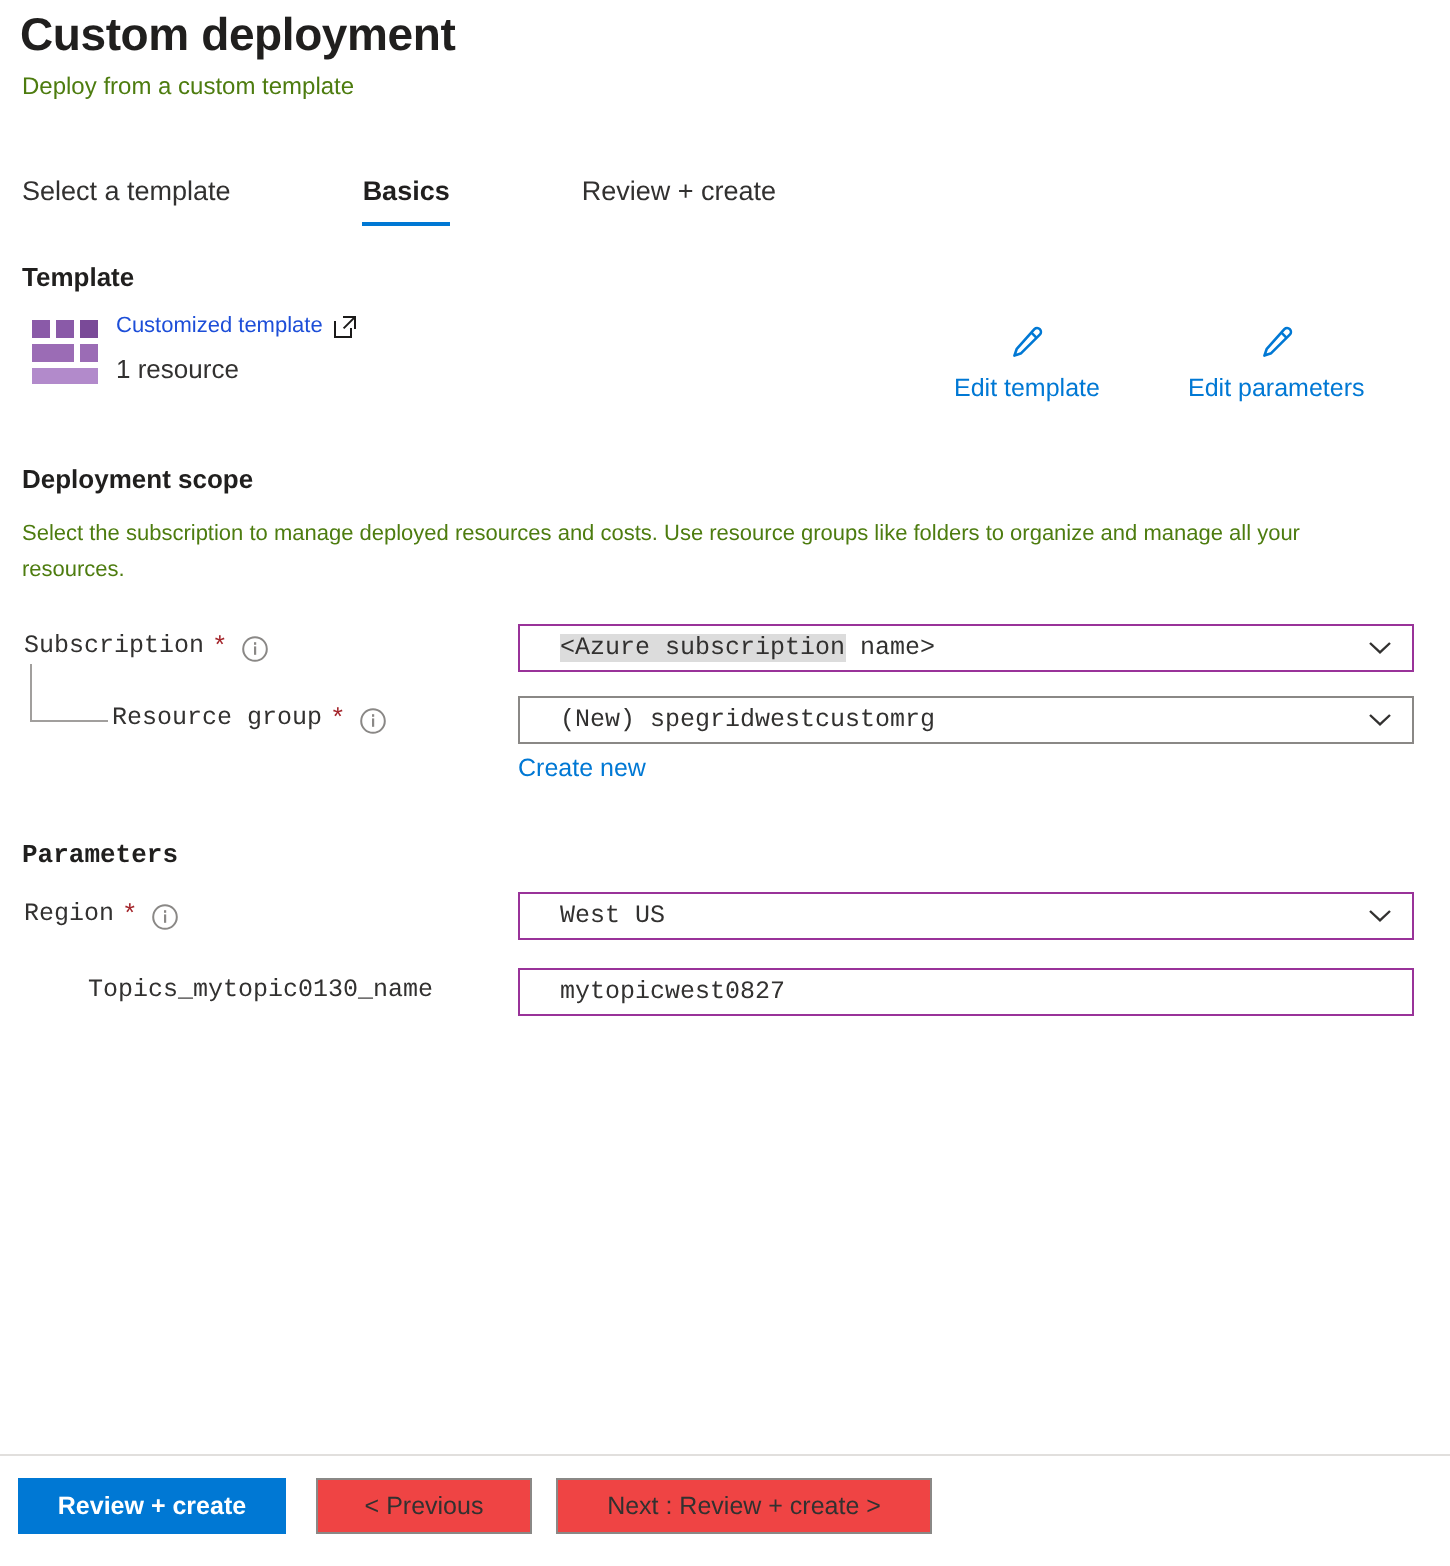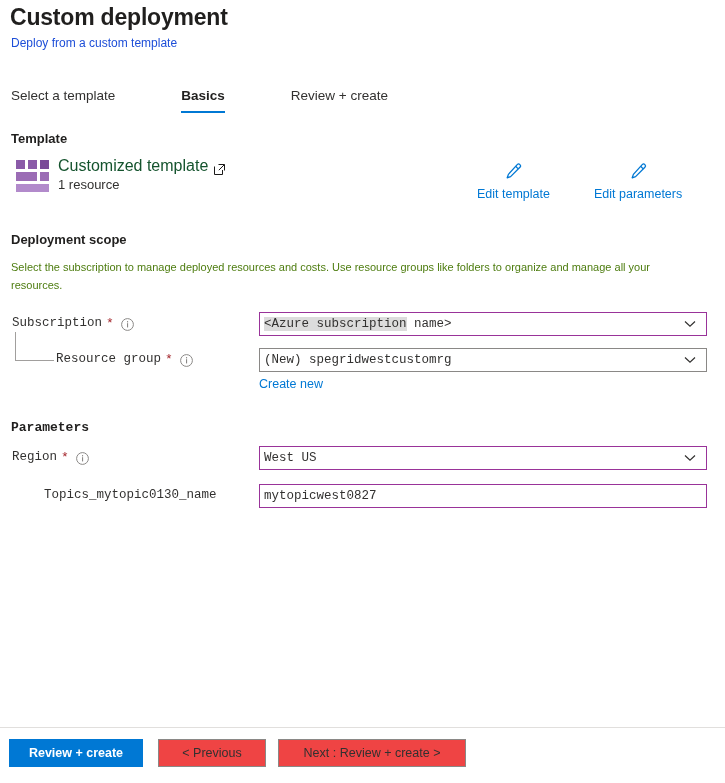--- a/index.html
+++ b/index.html
@@ -25,21 +25,21 @@
     font-size: 23px;
     font-weight: 600;
     letter-spacing: -0.2px;
     color: #201f1e;
   }
   .page-subtitle {
     position: absolute;
     left: 11px;
     top: 36px;
     font-size: 12px;
-    color: #1d4ed8;
+    color: #4d7c0f;
   }
 
   
   .tabs {
     position: absolute;
     left: 11px;
     top: 88px;
     display: flex;
     align-items: flex-start;
     gap: 40px;
@@ -95,22 +95,22 @@
   .tpl-s2 { left: 12px; top: 0;  width: 9px;  height: 9px; background: #8a5aa8; }
   .tpl-s3 { left: 24px; top: 0;  width: 9px;  height: 9px; background: #7a4a98; }
   .tpl-b1 { left: 0;    top: 12px; width: 21px; height: 9px; background: #9b6cb5; }
   .tpl-s4 { left: 24px; top: 12px; width: 9px;  height: 9px; background: #9b6cb5; }
   .tpl-b2 { left: 0;    top: 24px; width: 33px; height: 8px; background: #b28acb; }
 
   .template-link {
     position: absolute;
     left: 58px;
     top: 157px;
-    font-size: 16px;
-    color: #14532d;
+    font-size: 11px;
+    color: #1d4ed8;
     cursor: pointer;
     text-decoration: none;
     display: flex;
     align-items: center;
   }
   .ext-icon {
     display: inline-block;
     margin-left: 6px;
     width: 11px;
     height: 11px;
@@ -191,21 +191,21 @@
     position: absolute;
     left: 258px;
     width: 448px;
     height: 24px;
     box-sizing: border-box;
     background: #ffffff;
     border: 1px solid #8a2be2;
     border-color: #993399;
     display: flex;
     align-items: center;
-    padding: 0 0 0 4px;
+    padding: 0 0 0 20px;
     font-size: 12.5px;
     color: #323130;
     cursor: pointer;
   }
   .field.gray { border-color: #8a8886; }
   .field .val { flex: 1; white-space: nowrap; overflow: hidden; }
   .field .val .hl {
     background: #dcdcdc;
   }
   .chev {

